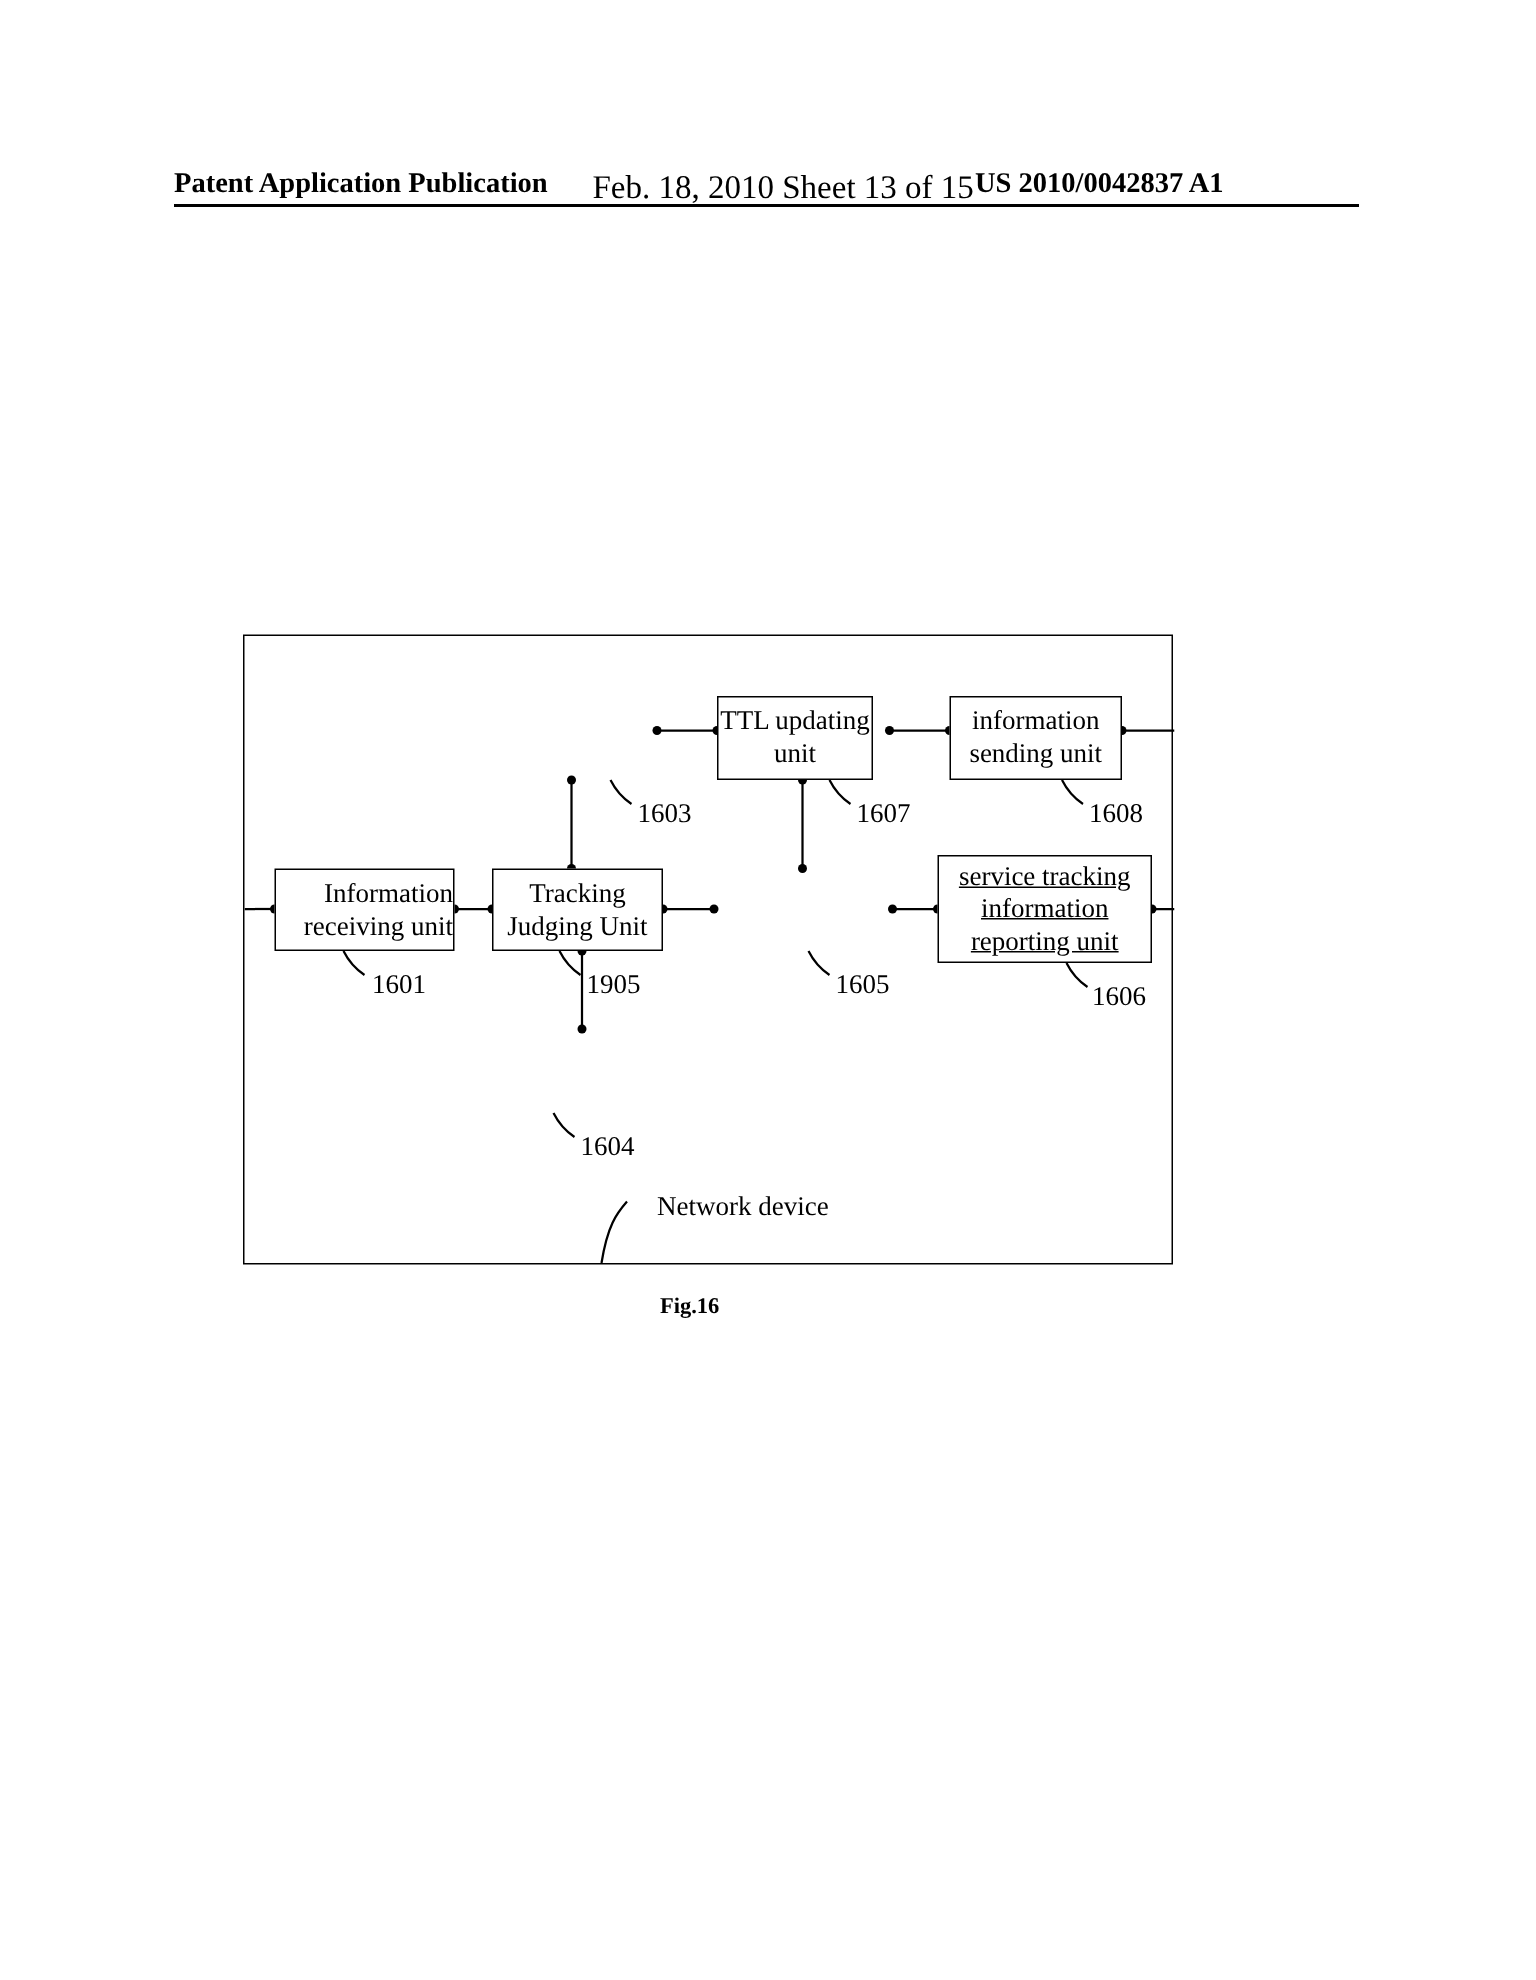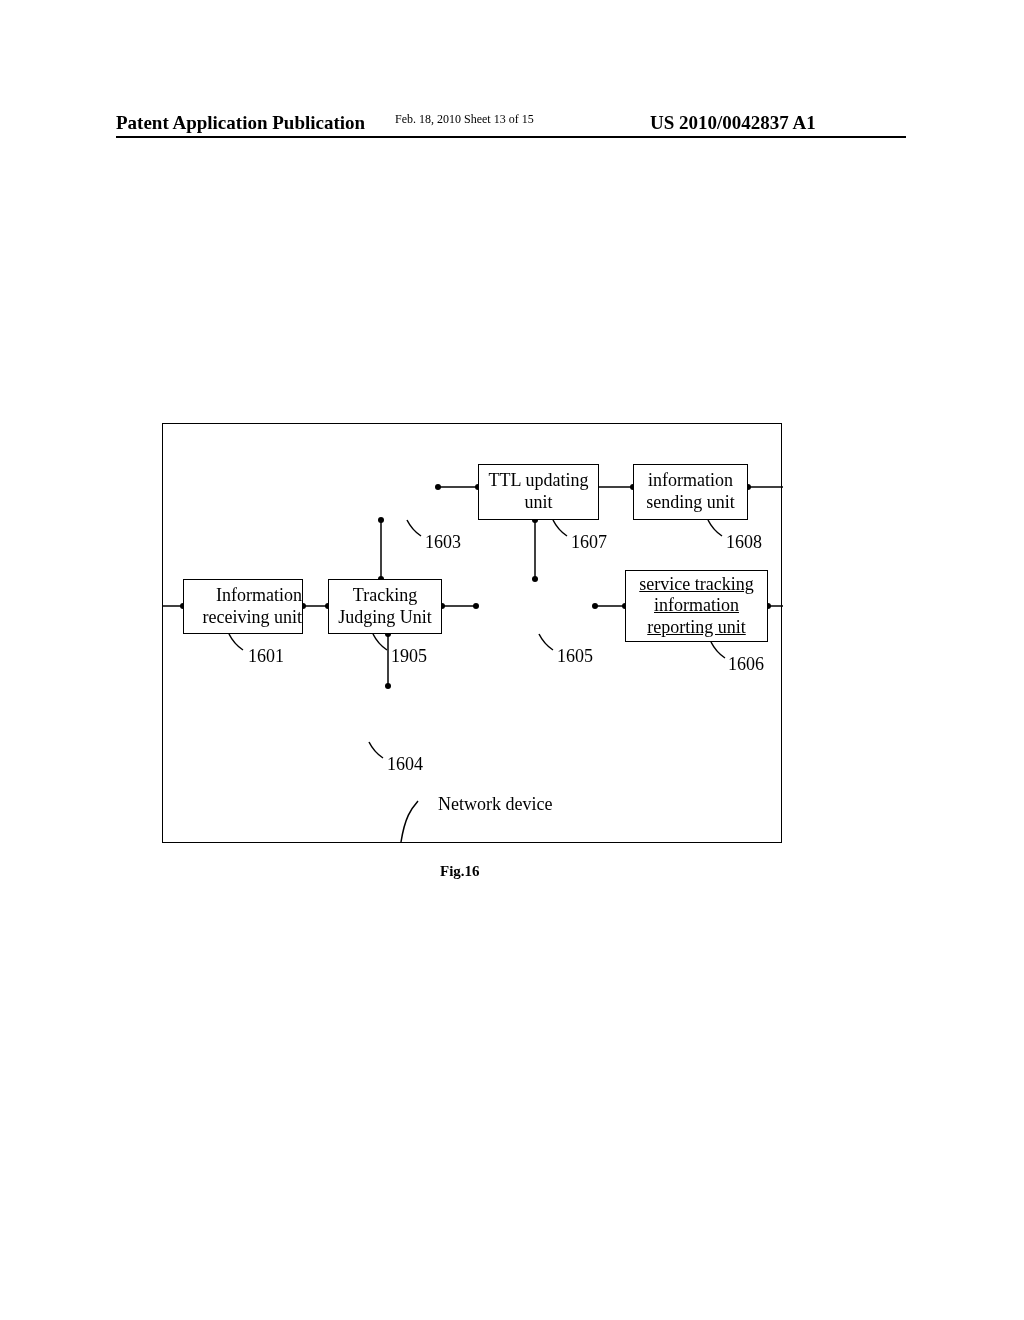--- a/index.html
+++ b/index.html
@@ -1,20 +1,20 @@
 <!DOCTYPE html>
 <html><head>
 <meta charset="utf-8">
 <style>
   * { box-sizing: border-box; margin: 0; padding: 0; }
   html, body { width: 1024px; height: 1320px; background: #fff; font-family: "Times New Roman", Times, serif; color: #000; }
   .page { position: relative; width: 1024px; height: 1320px; margin-top: 30px; }
   .header { position: absolute; top: 82px; left: 0; width: 1024px; }
   .hdr-left { position: absolute; left: 116px; font-weight: bold; font-size: 19px; }
-  .hdr-mid { position: absolute; left: 395px; font-size: 12px; }
+  .hdr-mid { position: absolute; left: 395px; font-size: 22px; }
   .hdr-right { position: absolute; left: 650px; font-weight: bold; font-size: 19px; }
   .hdr-line { position: absolute; top: 106px; left: 116px; width: 790px; height: 2px; background: #000; }
 
   .diagram { position: absolute; left: 162px; top: 393px; width: 620px; height: 420px; border: 1.5px solid #000; }
   .box { position: absolute; border: 1.5px solid #000; text-align: center; display: flex; flex-direction: column; justify-content: center; align-items: center; font-size: 18px; line-height: 1.2; background: #fff; }
   .lbl { position: absolute; font-size: 18px; }
   .fig-caption { position: absolute; font-weight: bold; font-size: 15px; }
   svg.wire { position: absolute; left: 0; top: 0; width: 620px; height: 420px; }
   .dot { fill: #000; }
   .ln { stroke: #000; stroke-width: 1.5; fill: none; }
@@ -85,21 +85,21 @@
 
       <line class="ln" x1="225" y1="210" x2="225" y2="262"></line>
       <circle class="dot" cx="225" cy="210" r="3"></circle>
       <circle class="dot" cx="225" cy="262" r="3"></circle>
 
       <path class="tick" d="M 206 318 C 210 326, 214 330, 220 334"></path>
 
       <path class="tick" d="M 255 377 C 248 385, 242 393, 238 418"></path>
     </svg>
 
-    <div class="box" style="left:315px; top:40px; width:121px; height:56px;">
+    <div class="box" style="left:315px; top:40px; width:104px; height:56px;">
       <span>TTL updating unit</span>
     </div>
     <div class="box" style="left:470px; top:40px; width:115px; height:56px;">
       <span>information sending unit</span>
     </div>
 
     <div class="lbl" style="left:262px; top:108px;">1603</div>
     <div class="lbl" style="left:408px; top:108px;">1607</div>
     <div class="lbl" style="left:563px; top:108px;">1608</div>
 

